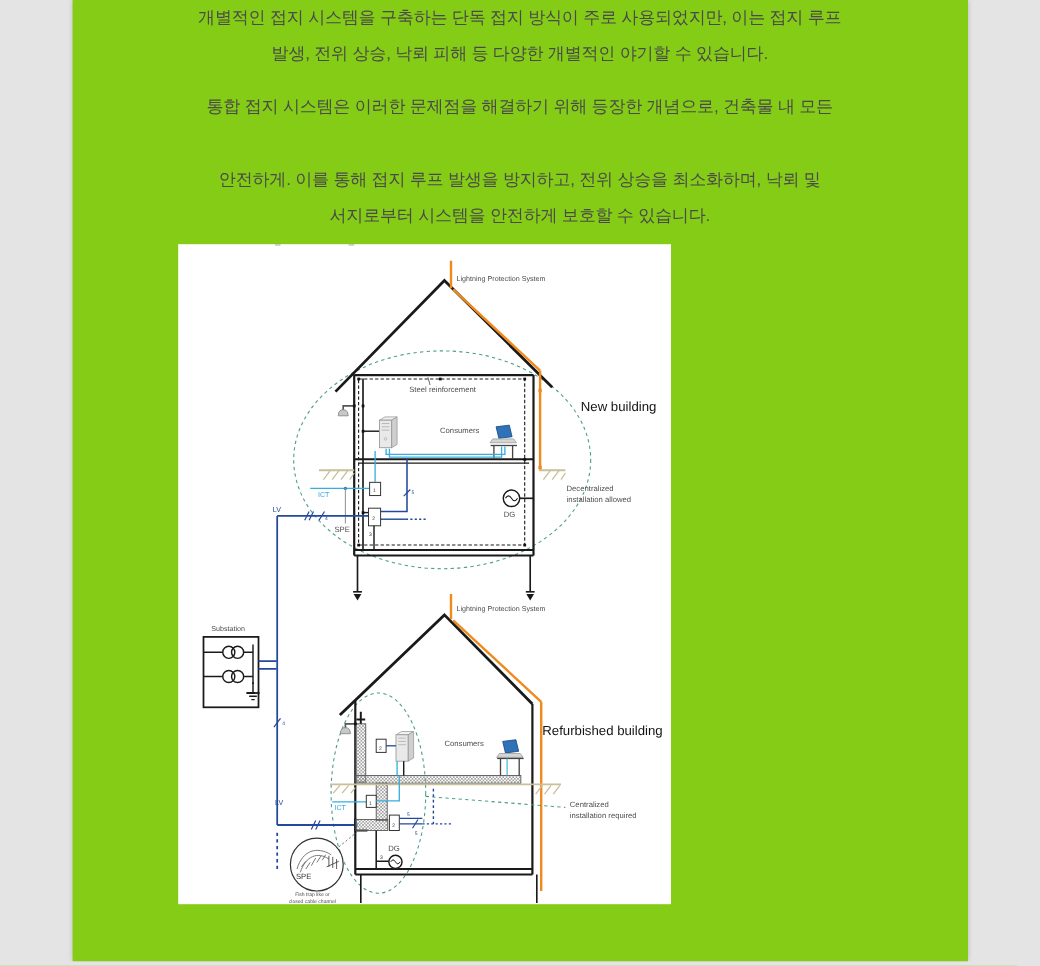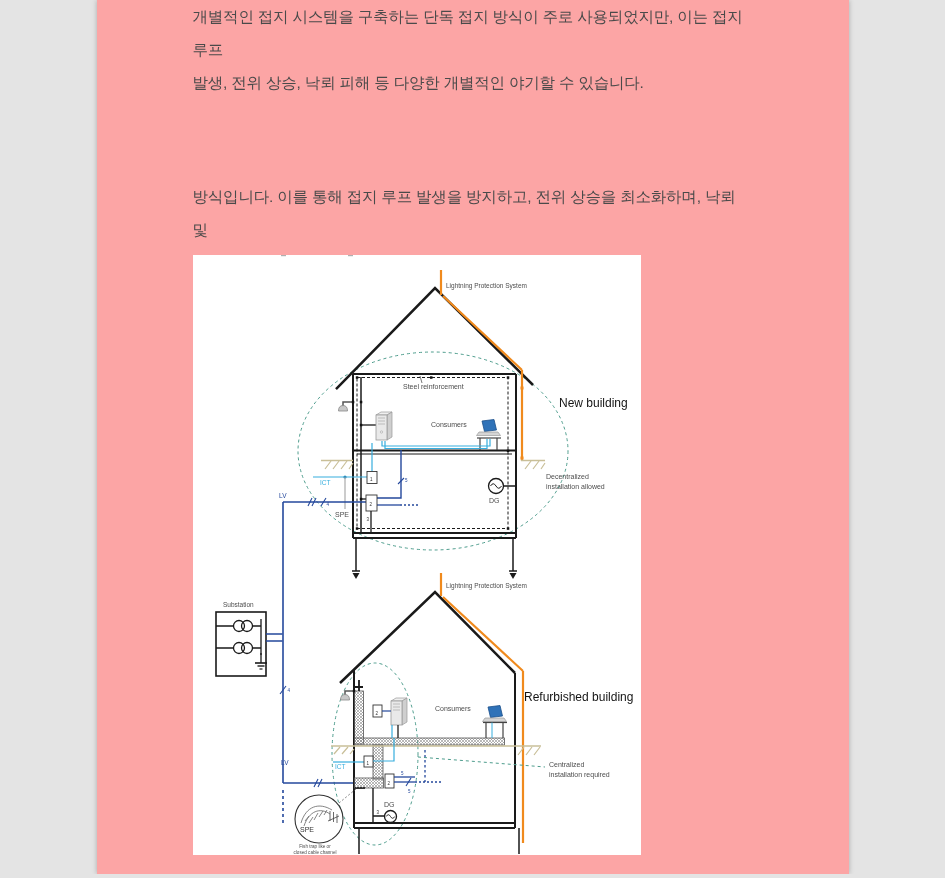--- a/index.html
+++ b/index.html
@@ -1,17 +1,17 @@
 <!DOCTYPE html>
 <html><head>
 <meta charset="utf-8">
 <style>
   html,body{margin:0;padding:0;}
   body{background:#e4e4e4;font-family:"Liberation Sans",sans-serif;}
-  .page{width:752px;margin:0 auto;background:#fca5a5;height:874px;box-shadow:0 0 5px rgba(0,0,0,.25);overflow:hidden;}
+  .page{width:814px;margin:0 auto;background:#84cc16;height:874px;box-shadow:0 0 5px rgba(0,0,0,.25);overflow:hidden;text-align:center;}
   .content{padding:0 96px;}
   .para{margin:0;font-size:15.5px;line-height:33px;color:#4a4a4a;letter-spacing:-0.2px;}
   .para + .para{margin-top:15px;}
   .diagram-wrap{margin-top:9px;margin-left:0;}
   svg{display:block;background:#fff;}
   svg text{font-family:"Liberation Sans",sans-serif;fill:#4d4d4d;}
   .t7{font-size:7px;} .t65{font-size:6.5px;} .t12{font-size:12px;fill:#141414;} .t45{font-size:4.5px;}
   .blue{fill:#24489C;} .cyan{fill:#36AEDE;} .dark{fill:#333;}
   .cap{font-size:4.6px;text-anchor:middle;}
 </style>
@@ -20,23 +20,24 @@
 
 <div class="page">
   <div class="content">
 
     <p class="para">
       <span>개별적인 접지 시스템을 구축하는 단독 접지 방식이 주로 사용되었지만, 이는 접지 루프</span><br>
       <span>발생, 전위 상승, 낙뢰 피해 등 다양한 개별적인 야기할 수 있습니다.</span>
     </p>
 
     <p class="para">
+      <span>통합 접지 시스템은 이러한 문제점을 해결하기 위해 등장한 개념으로, 건축물 내 모든</span><br>
       <br>
-      <br>
-      <span>방식입니다. 이를 통해 접지 루프 발생을 방지하고, 전위 상승을 최소화하며, 낙뢰 및</span><br>
+      <span>안전하게. 이를 통해 접지 루프 발생을 방지하고, 전위 상승을 최소화하며, 낙뢰 및</span><br>
+      <span>서지로부터 시스템을 안전하게 보호할 수 있습니다.</span>
     </p>
 
     <div class="diagram-wrap">
       <svg width="448" height="600" viewBox="0 0 448 600">
         <defs>
           <pattern id="mesh" width="3" height="3" patternUnits="userSpaceOnUse">
             <path d="M0,3 L3,0 M0,0 L3,3" stroke="#8a8a8a" stroke-width="0.6"></path>
           </pattern>
         </defs>
 

